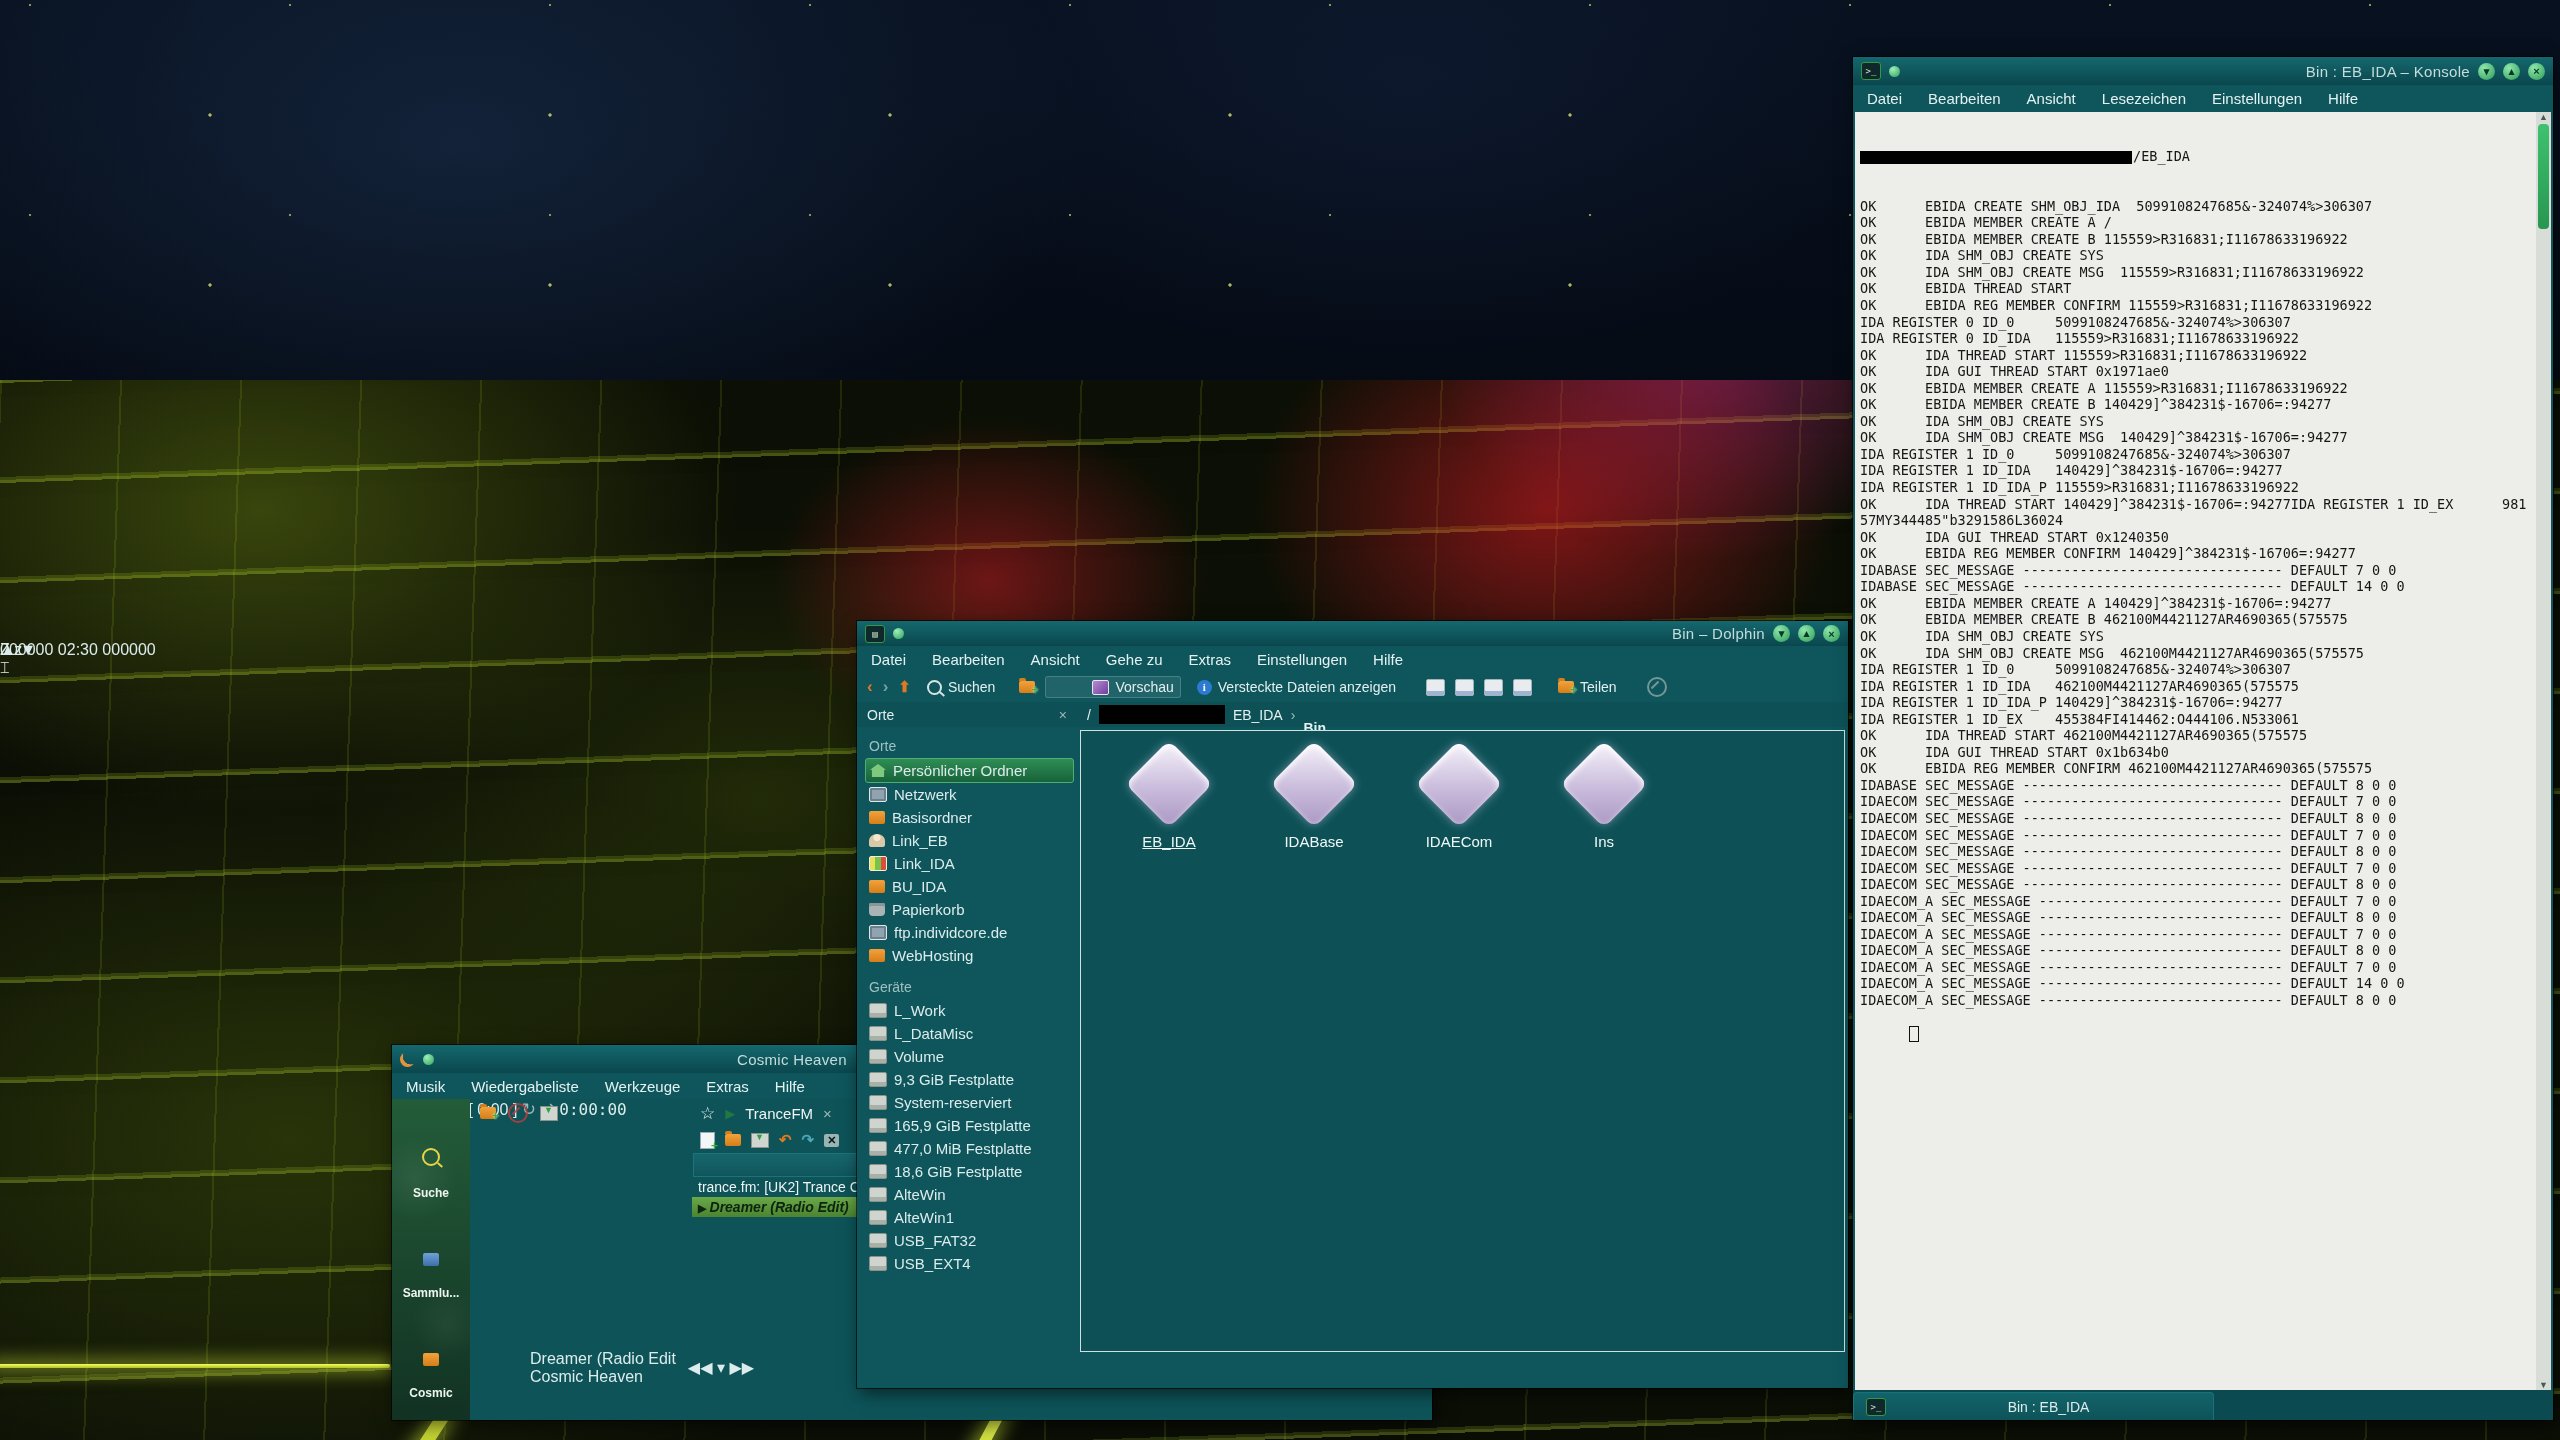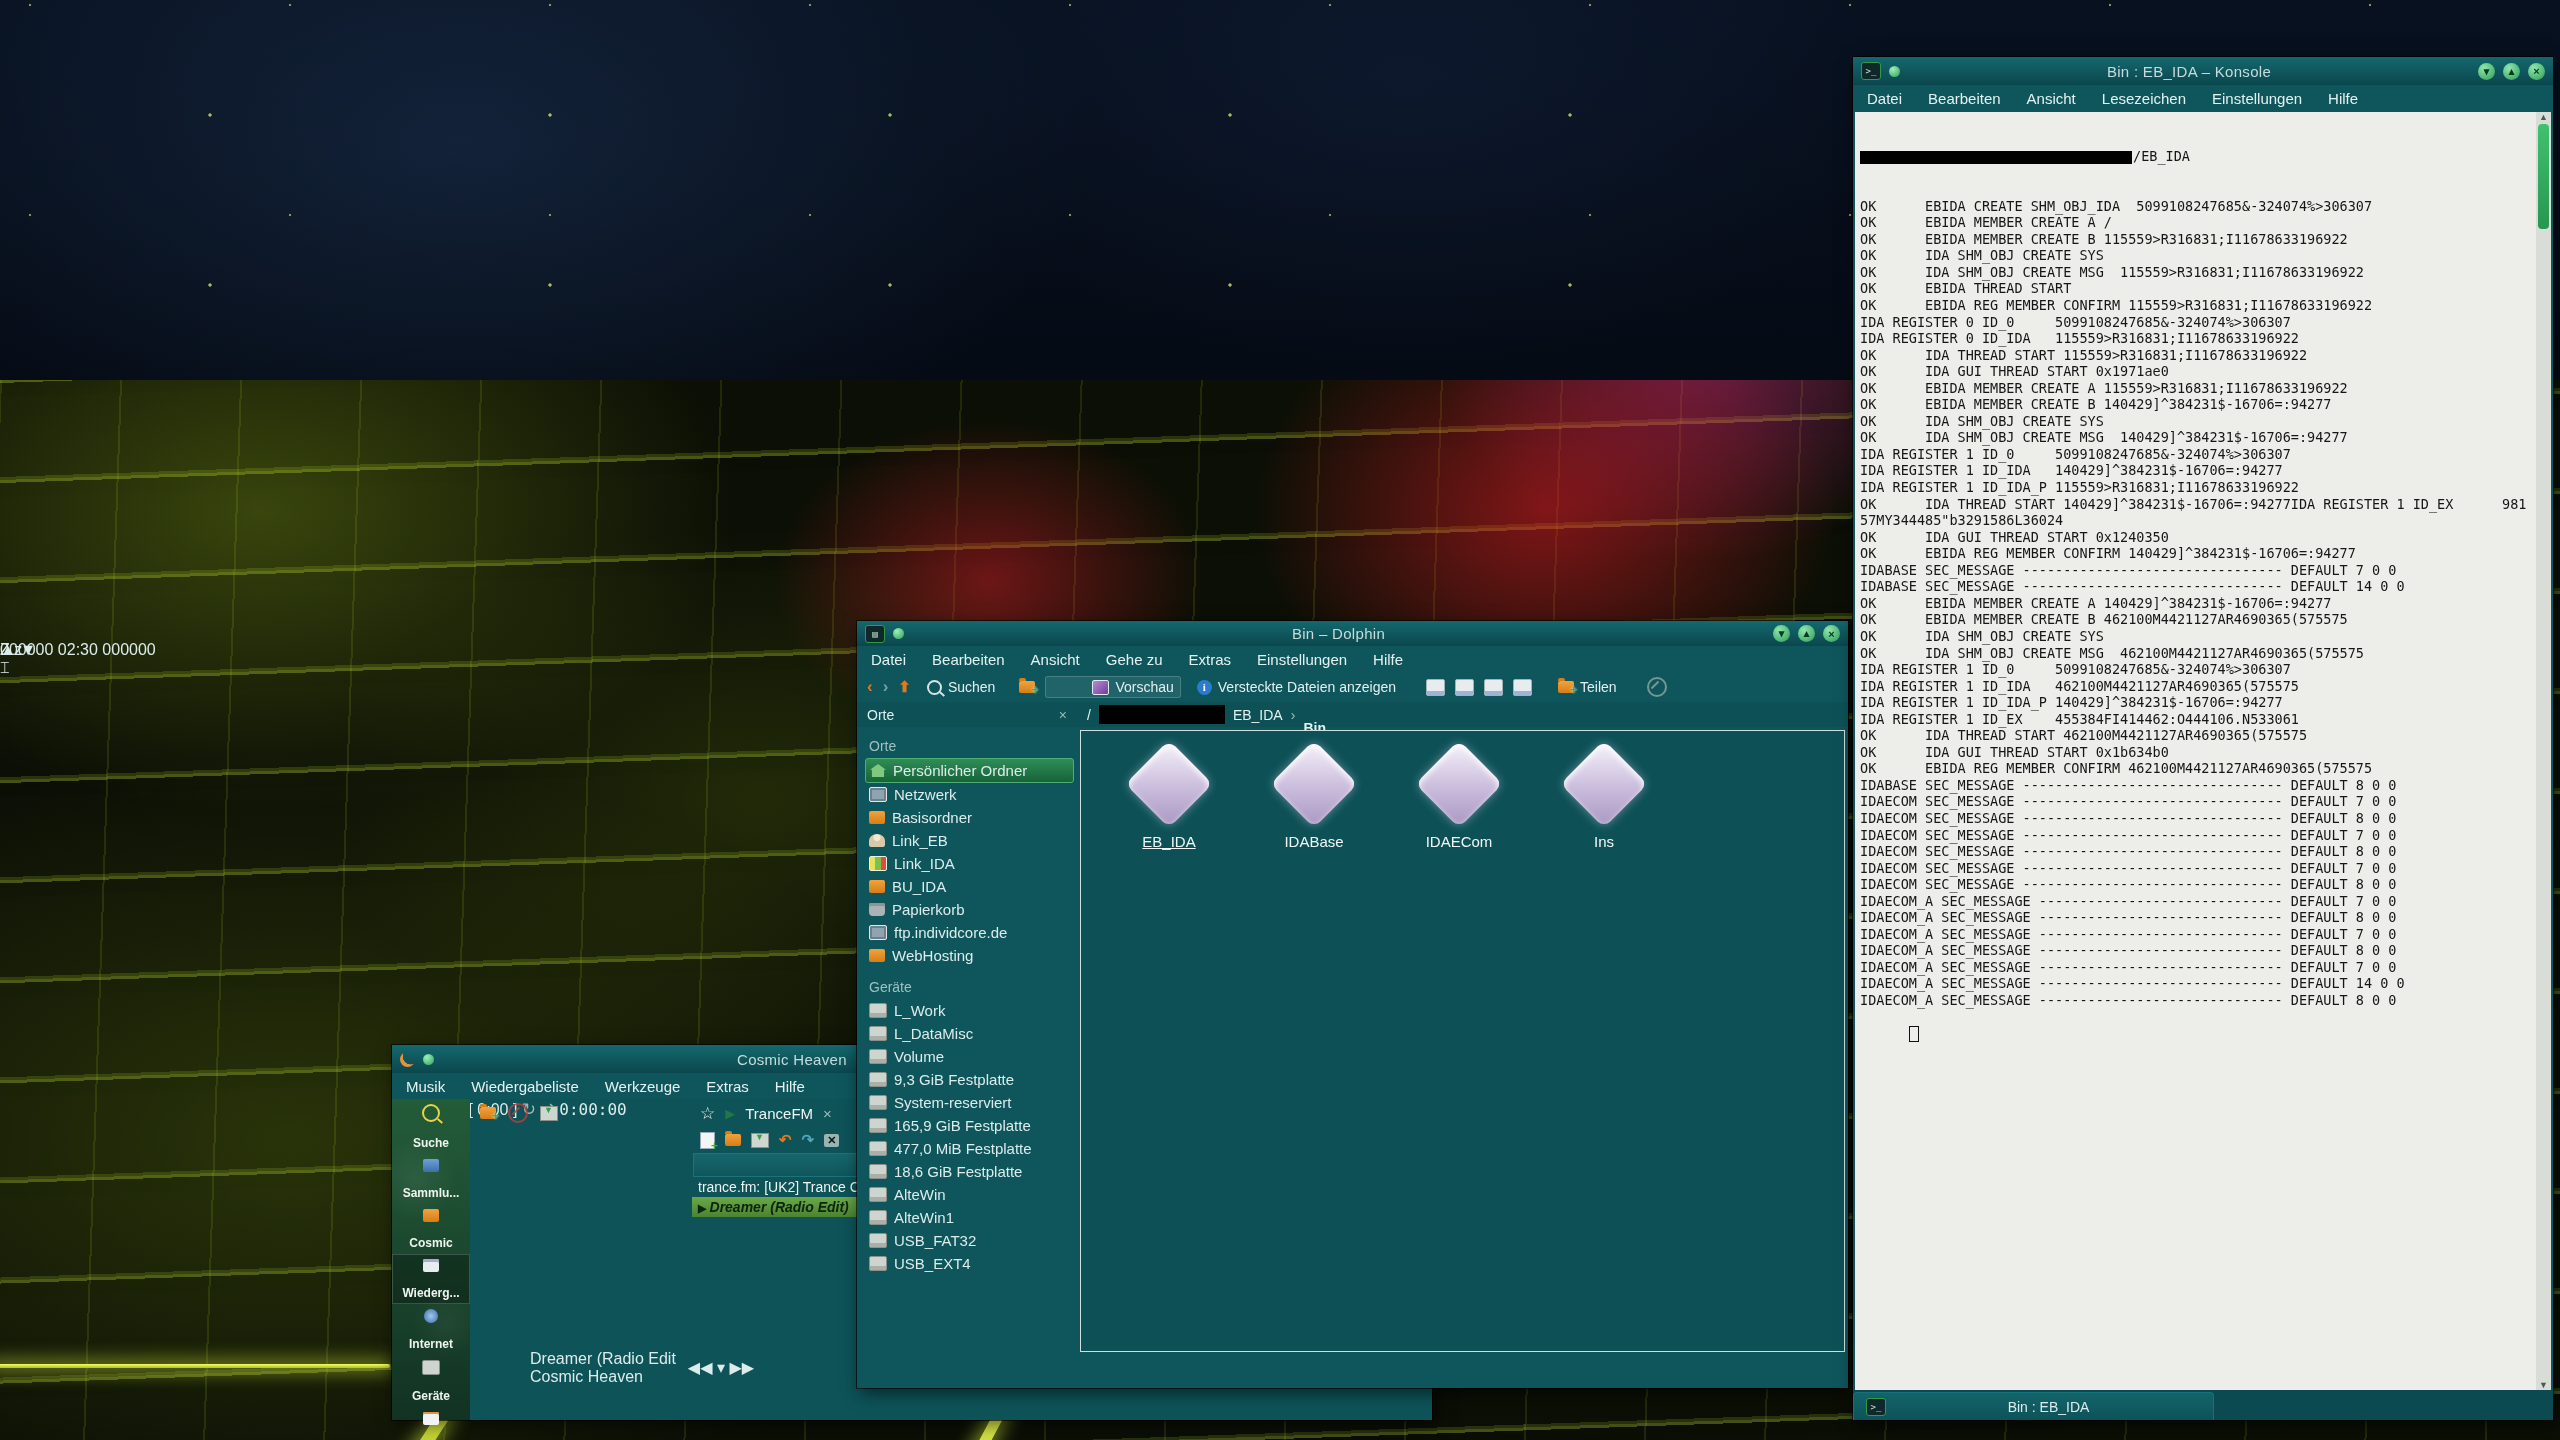--- a/index.html
+++ b/index.html
@@ -26,21 +26,21 @@
     repeating-linear-gradient(178deg, rgba(205,235,48,.32) 0 3px, rgba(10,14,4,.93) 3px 17px,
         rgba(12,16,5,.88) 17px 97px, rgba(74,94,14,.5) 97px 100px),
     linear-gradient(#070a04,#03040a);}
   .beam{position:absolute;background:linear-gradient(#f6ff66,#aec21c);
         box-shadow:0 0 18px 4px rgba(220,245,60,.55);border-radius:4px;}
   
   .win{position:absolute;background:#0e565c;
        box-shadow:0 0 0 1px rgba(0,0,0,.6), 3px 5px 16px rgba(0,0,0,.55);}
   .tbar{height:28px;background:linear-gradient(#14686e,#0a474d);display:flex;
         align-items:center;padding:0 8px;gap:8px;font-size:15px;color:#c9e0e0;}
-  .tbar .title{flex:1;text-align:center;color:#c4dcdc;letter-spacing:.3px;
+  .tbar .title{flex:1;text-align:right;color:#c4dcdc;letter-spacing:.3px;
         white-space:nowrap;overflow:hidden;}
   .greendot{width:11px;height:11px;border-radius:50%;
         background:radial-gradient(circle at 35% 30%,#9df0bb,#2f9e57);}
   .wbtn{width:17px;height:17px;border-radius:50%;display:flex;align-items:center;
         justify-content:center;font-size:11px;font-weight:bold;color:#06391d;
         background:radial-gradient(circle at 35% 30%,#8fe7ae,#2c9a55);}
   .menubar{display:flex;gap:26px;align-items:center;padding:0 14px;height:26px;
         background:#0e565c;color:#e4f1f1;font-size:15px;}
   .mi{cursor:default;white-space:nowrap;}
   .appicon{width:18px;height:16px;border-radius:3px;background:#10282b;
@@ -122,21 +122,21 @@
         background:radial-gradient(circle at 35% 30%,#7fdc9f,#259552);}
   
   #amarok{left:392px;top:1045px;width:1040px;height:375px;background:#0d5358;}
   .moon{width:15px;height:15px;border-radius:50%;
         background:radial-gradient(circle at 72% 30%, transparent 52%, #e8923c 54%);}
   #arail{position:absolute;left:0;top:54px;width:78px;bottom:0;
         background:radial-gradient(circle 60px at 30% 25%, rgba(255,255,255,.07), transparent 70%),
                    radial-gradient(circle 50px at 70% 70%, rgba(255,255,255,.05), transparent 70%),
                    linear-gradient(#235c39,#123223);
         display:flex;flex-direction:column;align-items:stretch;font-size:12px;color:#eef5ee;}
-  .atab{display:flex;flex-direction:column;align-items:center;padding:5px 0 4px;gap:14px;}
+  .atab{display:flex;flex-direction:column;align-items:center;padding:5px 0 4px;gap:20px;margin-top:44px;}
   .atab.active{background:rgba(0,0,0,.28);box-shadow:inset 0 0 0 1px rgba(255,255,255,.18);}
   .atab-lb{font-weight:bold;white-space:nowrap;}
   .atab-ic{width:16px;height:13px;border-radius:2px;}
   .search-icon{width:14px;height:14px;border:2px solid #e8d44a;border-radius:50%;background:transparent;position:relative;}
   .search-icon::after{content:"";position:absolute;width:6px;height:2px;background:#e8d44a;right:-5px;bottom:-2px;transform:rotate(40deg);}
   .collection-icon{background:linear-gradient(#6fa0d8,#3d6faa);}
   .files-icon{background:linear-gradient(#f2a23c,#d67e18);}
   .playlists-icon{background:#e8eef0;box-shadow:inset 0 3px 0 #aac;}
   .internet-icon{width:14px;height:14px;border-radius:50%;background:radial-gradient(circle,#9ec7ee,#3a6fa8);}
   .devices-icon{background:#cfd4cf;border:1px solid #8b928b;}

